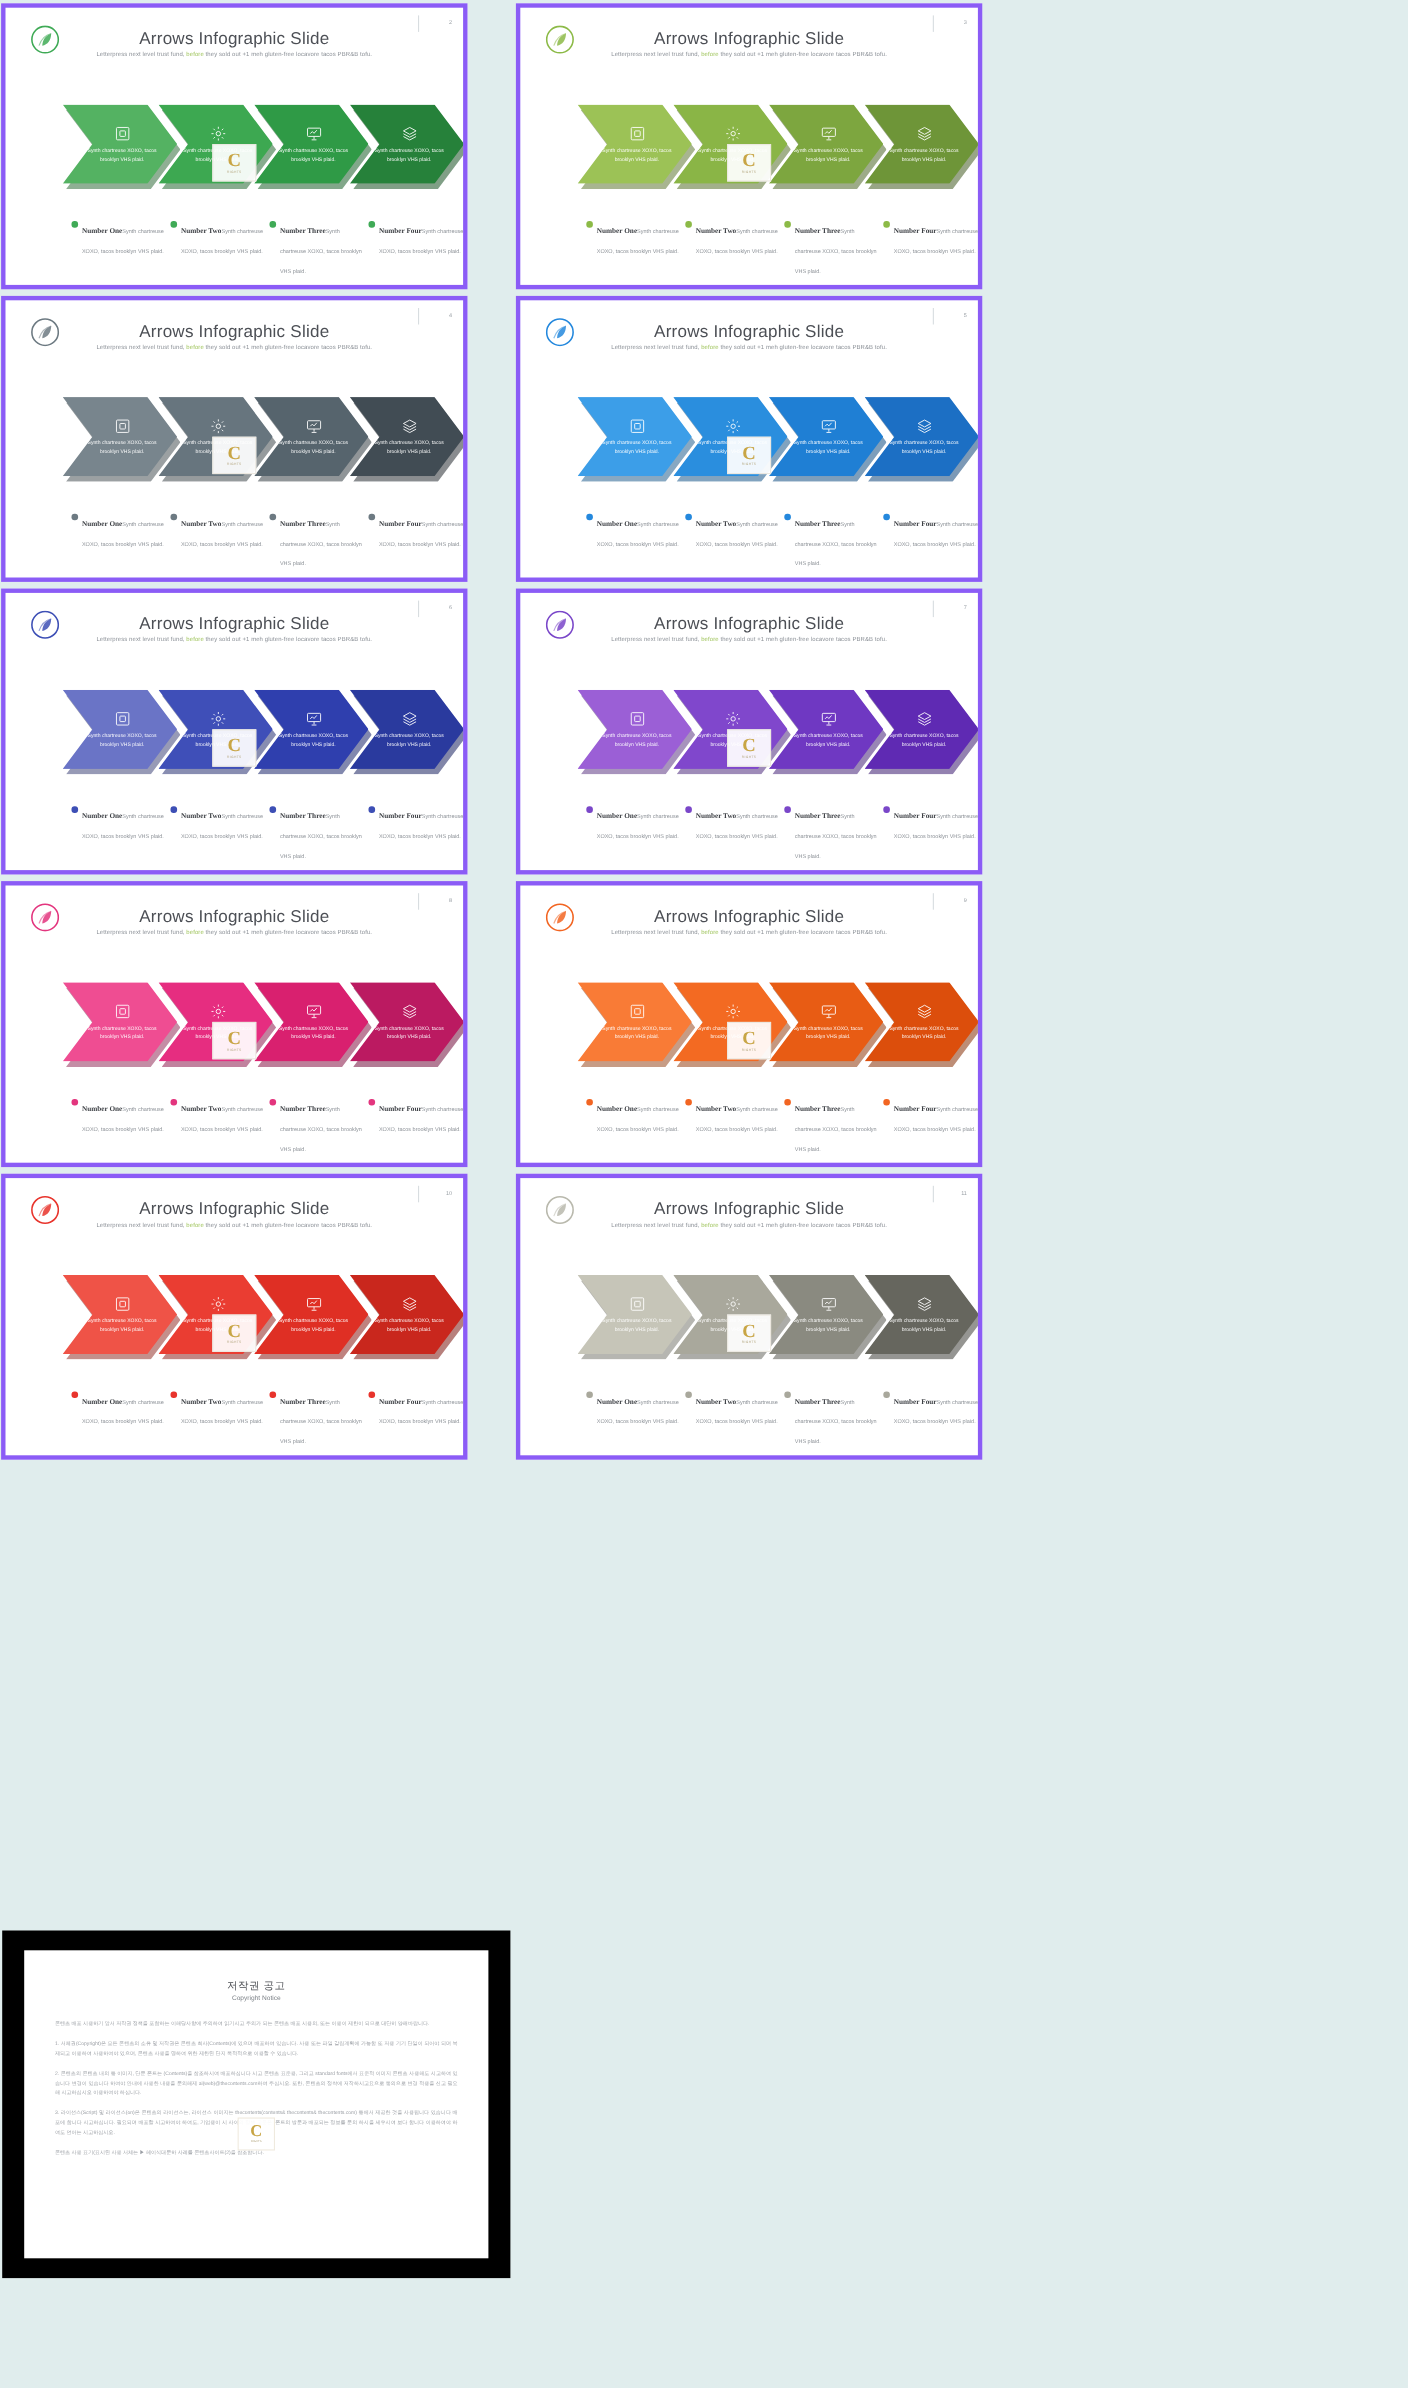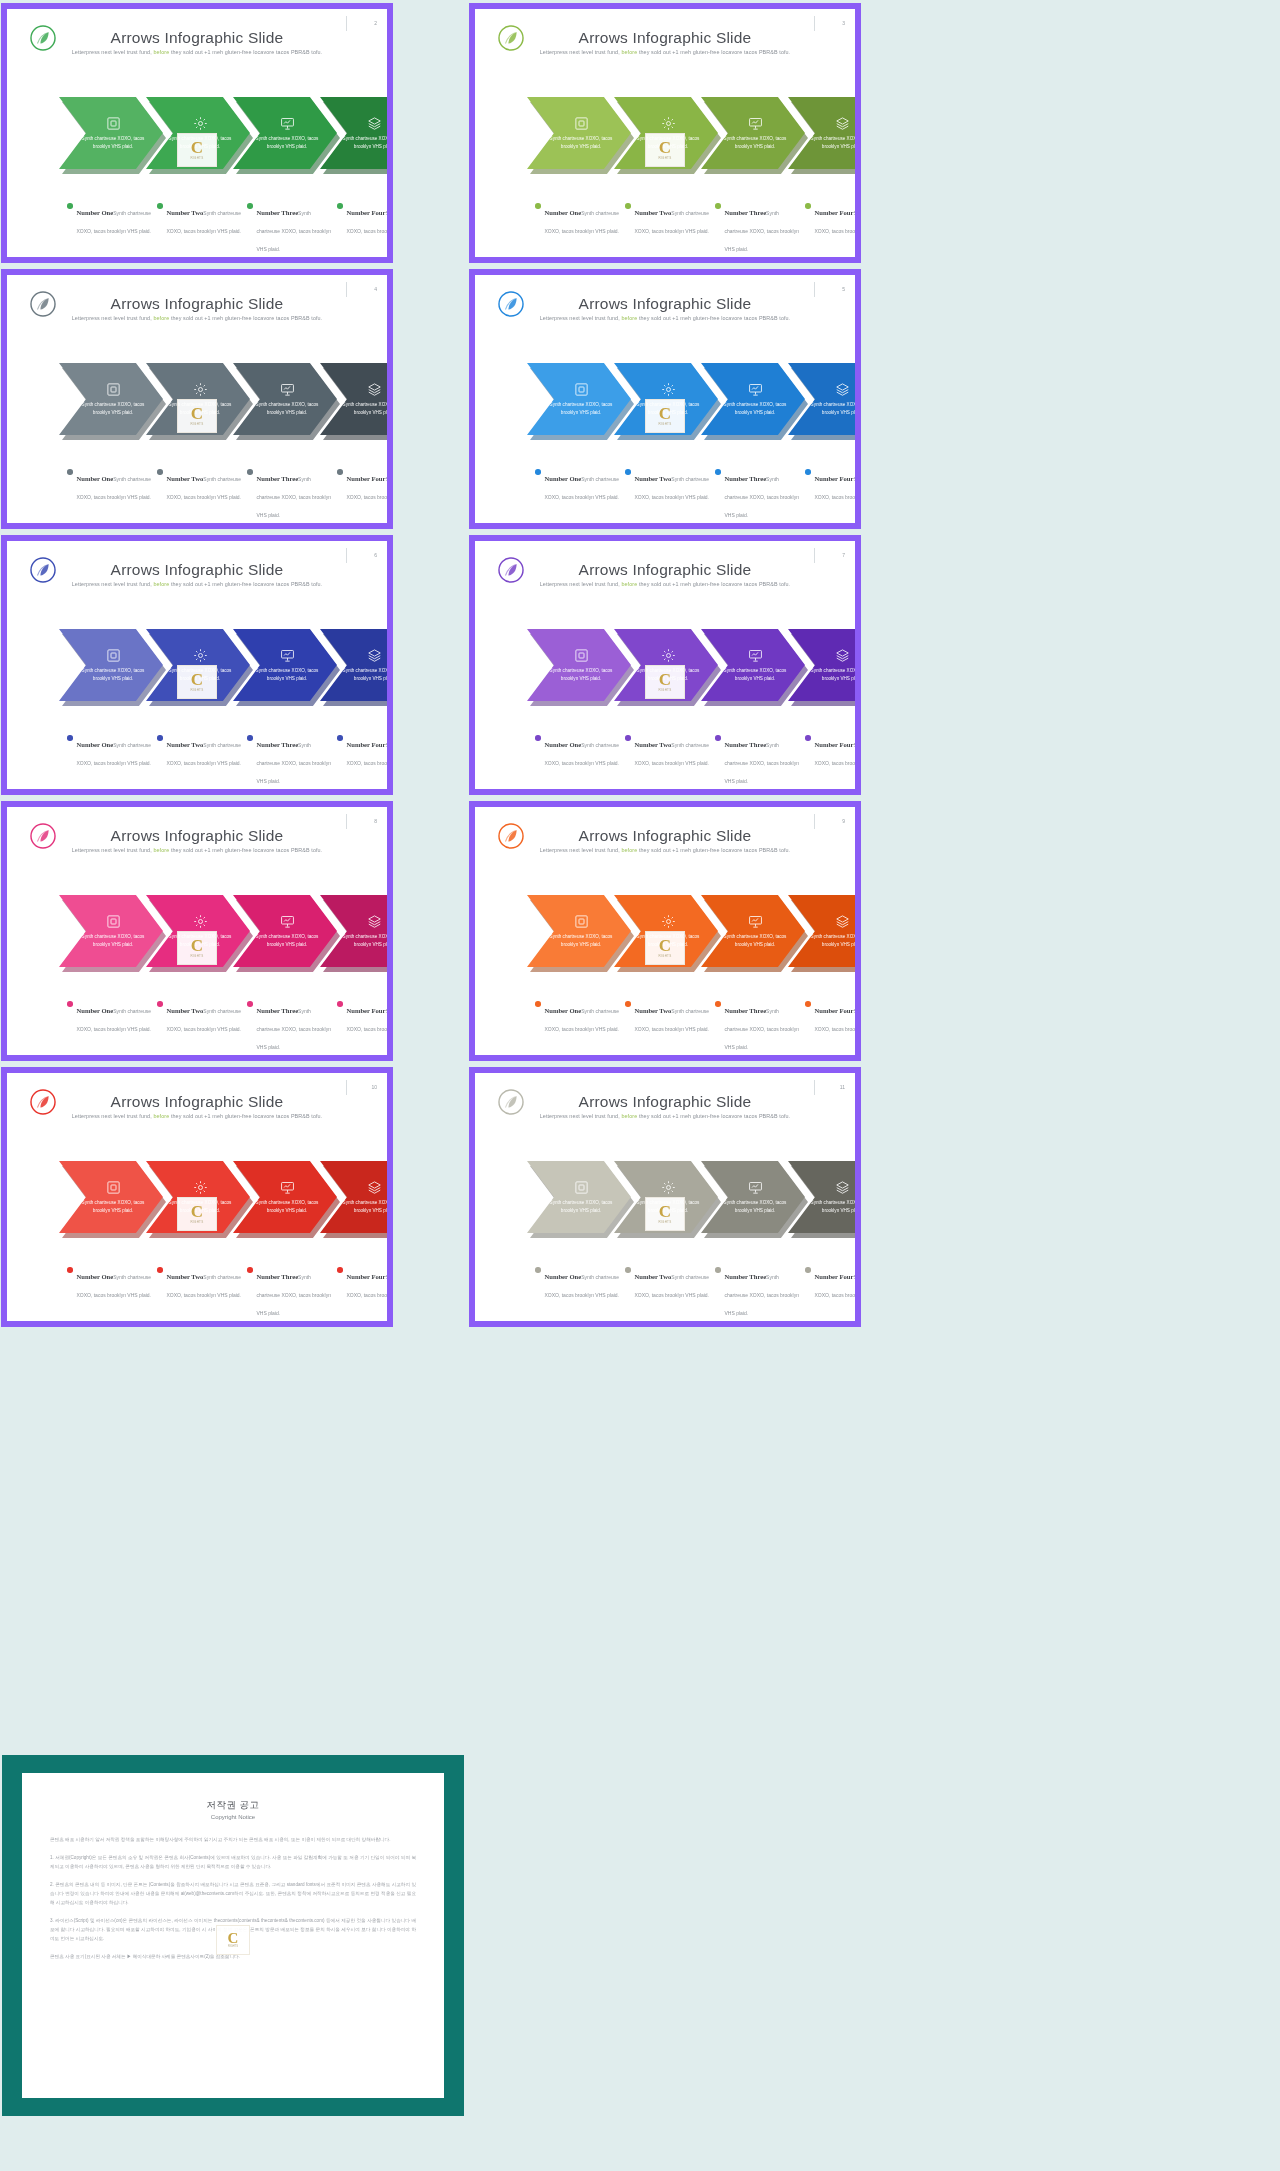--- a/index.html
+++ b/index.html
@@ -20,26 +20,26 @@
   .grid {
     display: grid;
     grid-template-columns: 462px 462px;
     column-gap: 6px;
     row-gap: 6px;
     padding: 3px 0 0 1px;
     width: 931px;
   }
 
   .slide {
-    width: 392px;
+    width: 424px;
     height: 260px;
     background: #ffffff;
     position: relative;
     overflow: hidden;
-    border: 6px solid #8b5cf6;
+    border: 4px solid #8b5cf6;
   }
 
   
   .logo {
     position: absolute;
     left: 23px;
     top: 16px;
     width: 26px;
     height: 26px;
     border-radius: 50%;
@@ -215,22 +215,22 @@
     color: #b8ab86;
     letter-spacing: .3px;
   }
 
   
   .doc-outer {
     position: absolute;
     left: 2px;
     top: 1755px;
     width: 462px;
-    height: 361px;
-    background: #0f766e;
+    height: 316px;
+    background: #000000;
     padding: 18px 20px;
   }
   .doc-inner {
     width: 100%;
     height: 100%;
     background: #ffffff;
     padding: 26px 28px;
     position: relative;
   }
   .doc-title {

